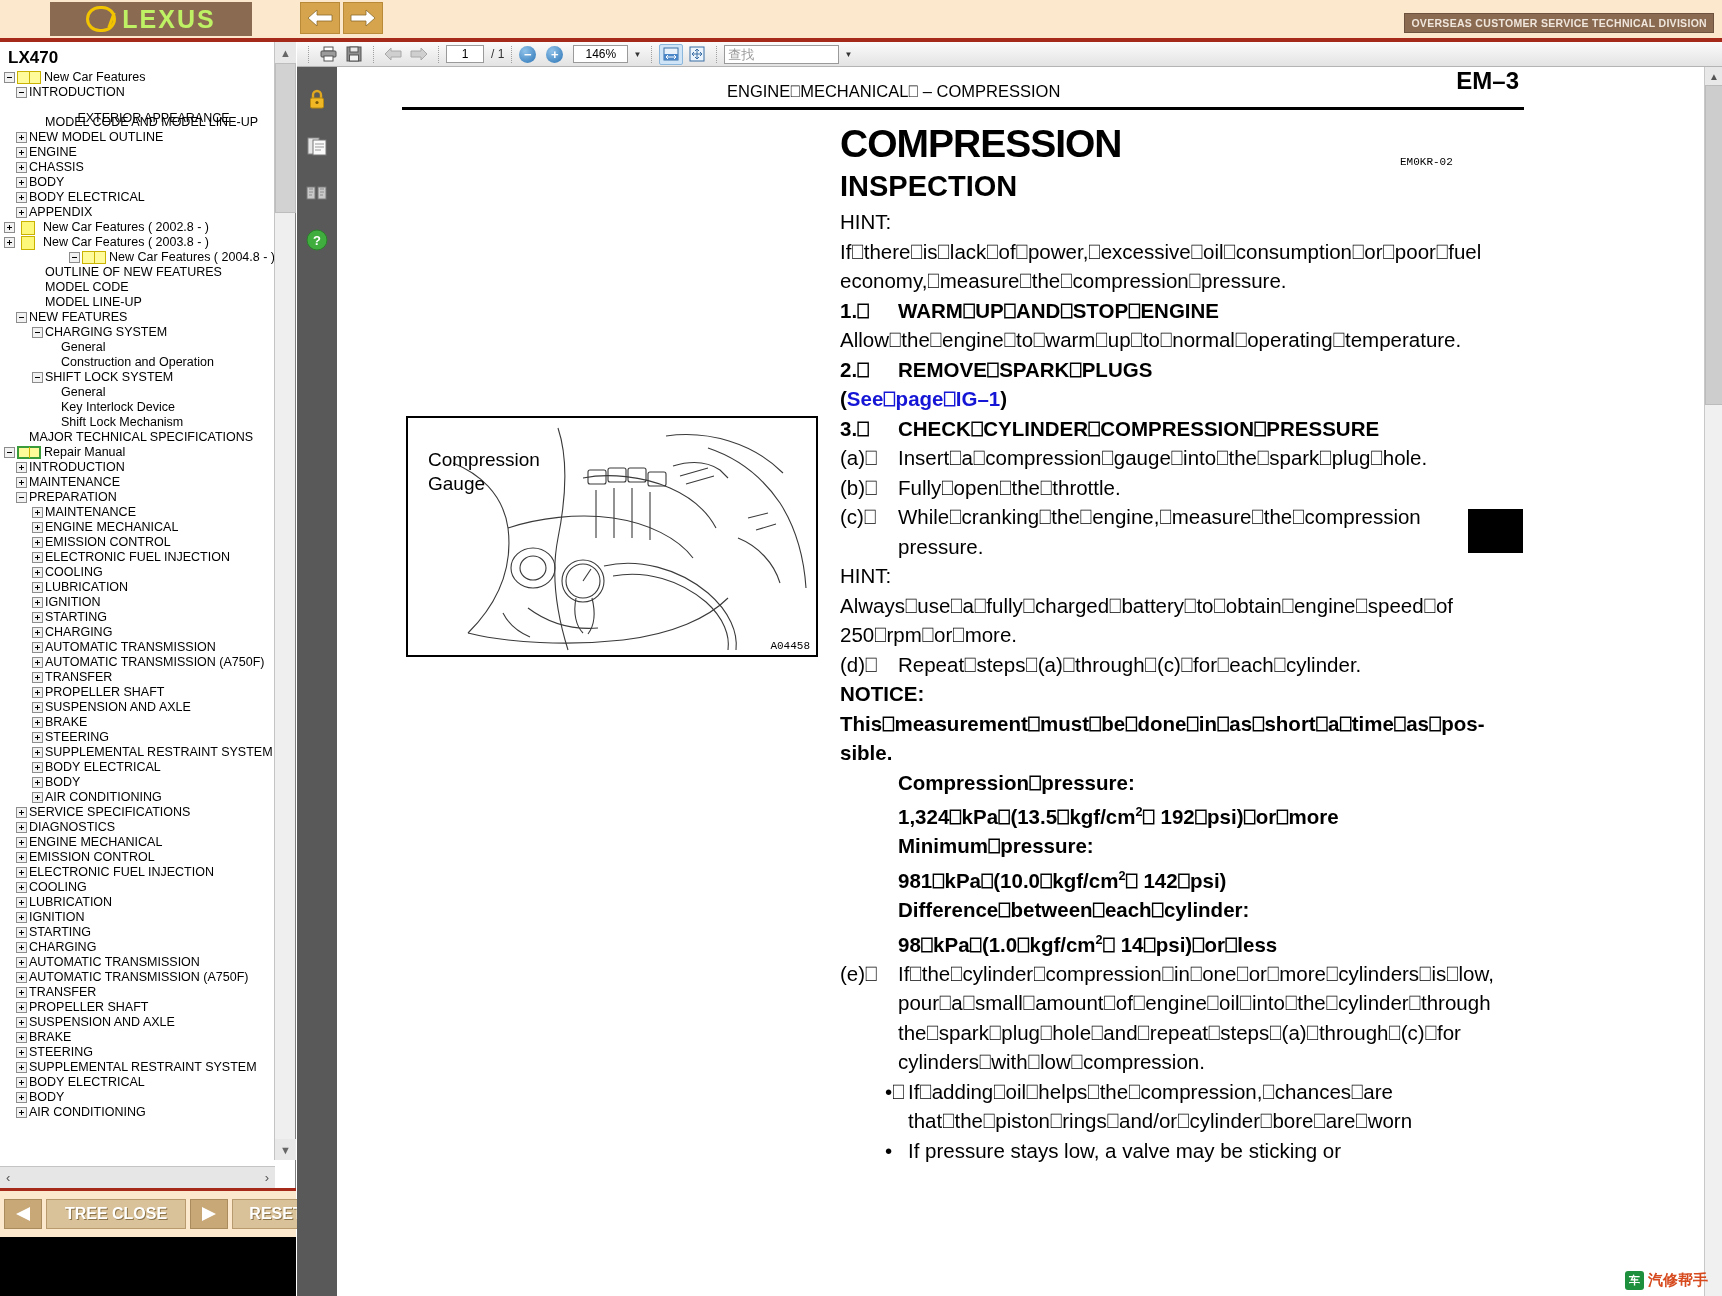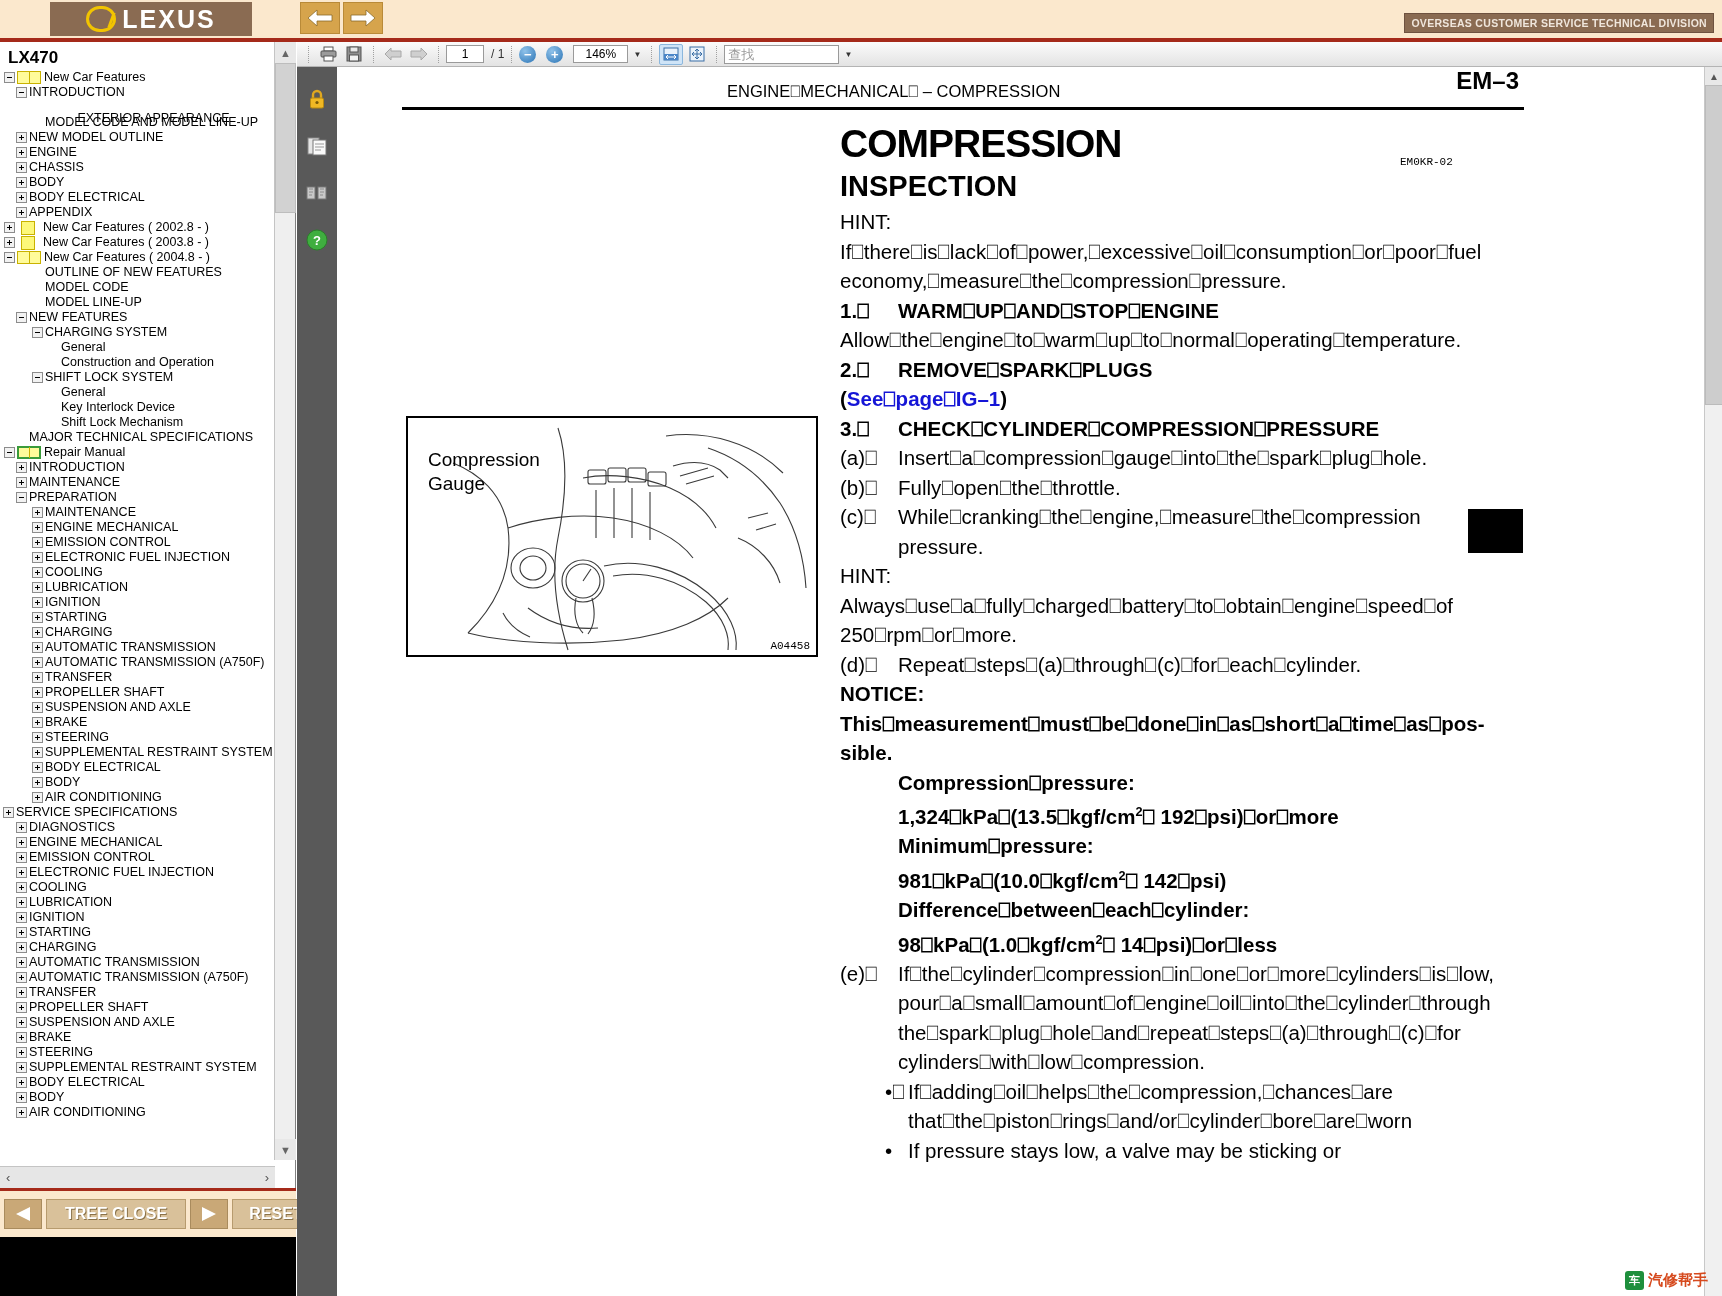--- a/index.html
+++ b/index.html
@@ -32,21 +32,21 @@
     border-radius: 50%/55%;
     position: relative;
   }
   .lexus-mark::after {
     content: ""; position: absolute; left: 5px; top: 4px;
     width: 16px; height: 14px;
     border-right: 3px solid #f2c400;
     transform: skewX(-20deg);
   }
   .lexus-word {
-    color: #ffffff; font-weight: bold; font-size: 25px;
+    color: #bef264; font-weight: bold; font-size: 25px;
     letter-spacing: 2px; font-family: "Liberation Sans", sans-serif;
   }
   .nav-arrows {
     position: absolute; left: 300px; top: 2px;
     display: flex; gap: 3px;
   }
   .nav-arrow {
     width: 40px; height: 32px; background: #d6a44c;
     border: 1px solid #b98a38;
     display: flex; align-items: center; justify-content: center;
@@ -375,21 +375,21 @@
         <div class="tree-row" style="padding-left: 4px;">
           <span class="pm plus"></span>
           <span class="noteicon"></span>
           <span class="lbl">New Car Features ( 2002.8 - )</span>
         </div>
         <div class="tree-row" style="padding-left: 4px;">
           <span class="pm plus"></span>
           <span class="noteicon"></span>
           <span class="lbl">New Car Features ( 2003.8 - )</span>
         </div>
-        <div class="tree-row" style="padding-left: 4px;">
+        <div class="tree-row" style="padding-left: 15px; justify-content: flex-end;">
           <span class="pm"></span>
           <span class="bookicon"></span>
           <span class="lbl">New Car Features ( 2004.8 - )</span>
         </div>
         <div class="tree-row" style="padding-left: 32px;">
           <span class="pm none"></span>
           <span class="lbl">OUTLINE OF NEW FEATURES</span>
         </div>
         <div class="tree-row" style="padding-left: 32px;">
           <span class="pm none"></span>
@@ -525,21 +525,21 @@
           <span class="lbl">BODY ELECTRICAL</span>
         </div>
         <div class="tree-row" style="padding-left: 32px;">
           <span class="pm plus"></span>
           <span class="lbl">BODY</span>
         </div>
         <div class="tree-row" style="padding-left: 32px;">
           <span class="pm plus"></span>
           <span class="lbl">AIR CONDITIONING</span>
         </div>
-        <div class="tree-row" style="padding-left: 3px;">
+        <div class="tree-row" style="padding-left: 16px;">
           <span class="pm plus"></span>
           <span class="lbl">SERVICE SPECIFICATIONS</span>
         </div>
         <div class="tree-row" style="padding-left: 16px;">
           <span class="pm plus"></span>
           <span class="lbl">DIAGNOSTICS</span>
         </div>
         <div class="tree-row" style="padding-left: 16px;">
           <span class="pm plus"></span>
           <span class="lbl">ENGINE MECHANICAL</span>

